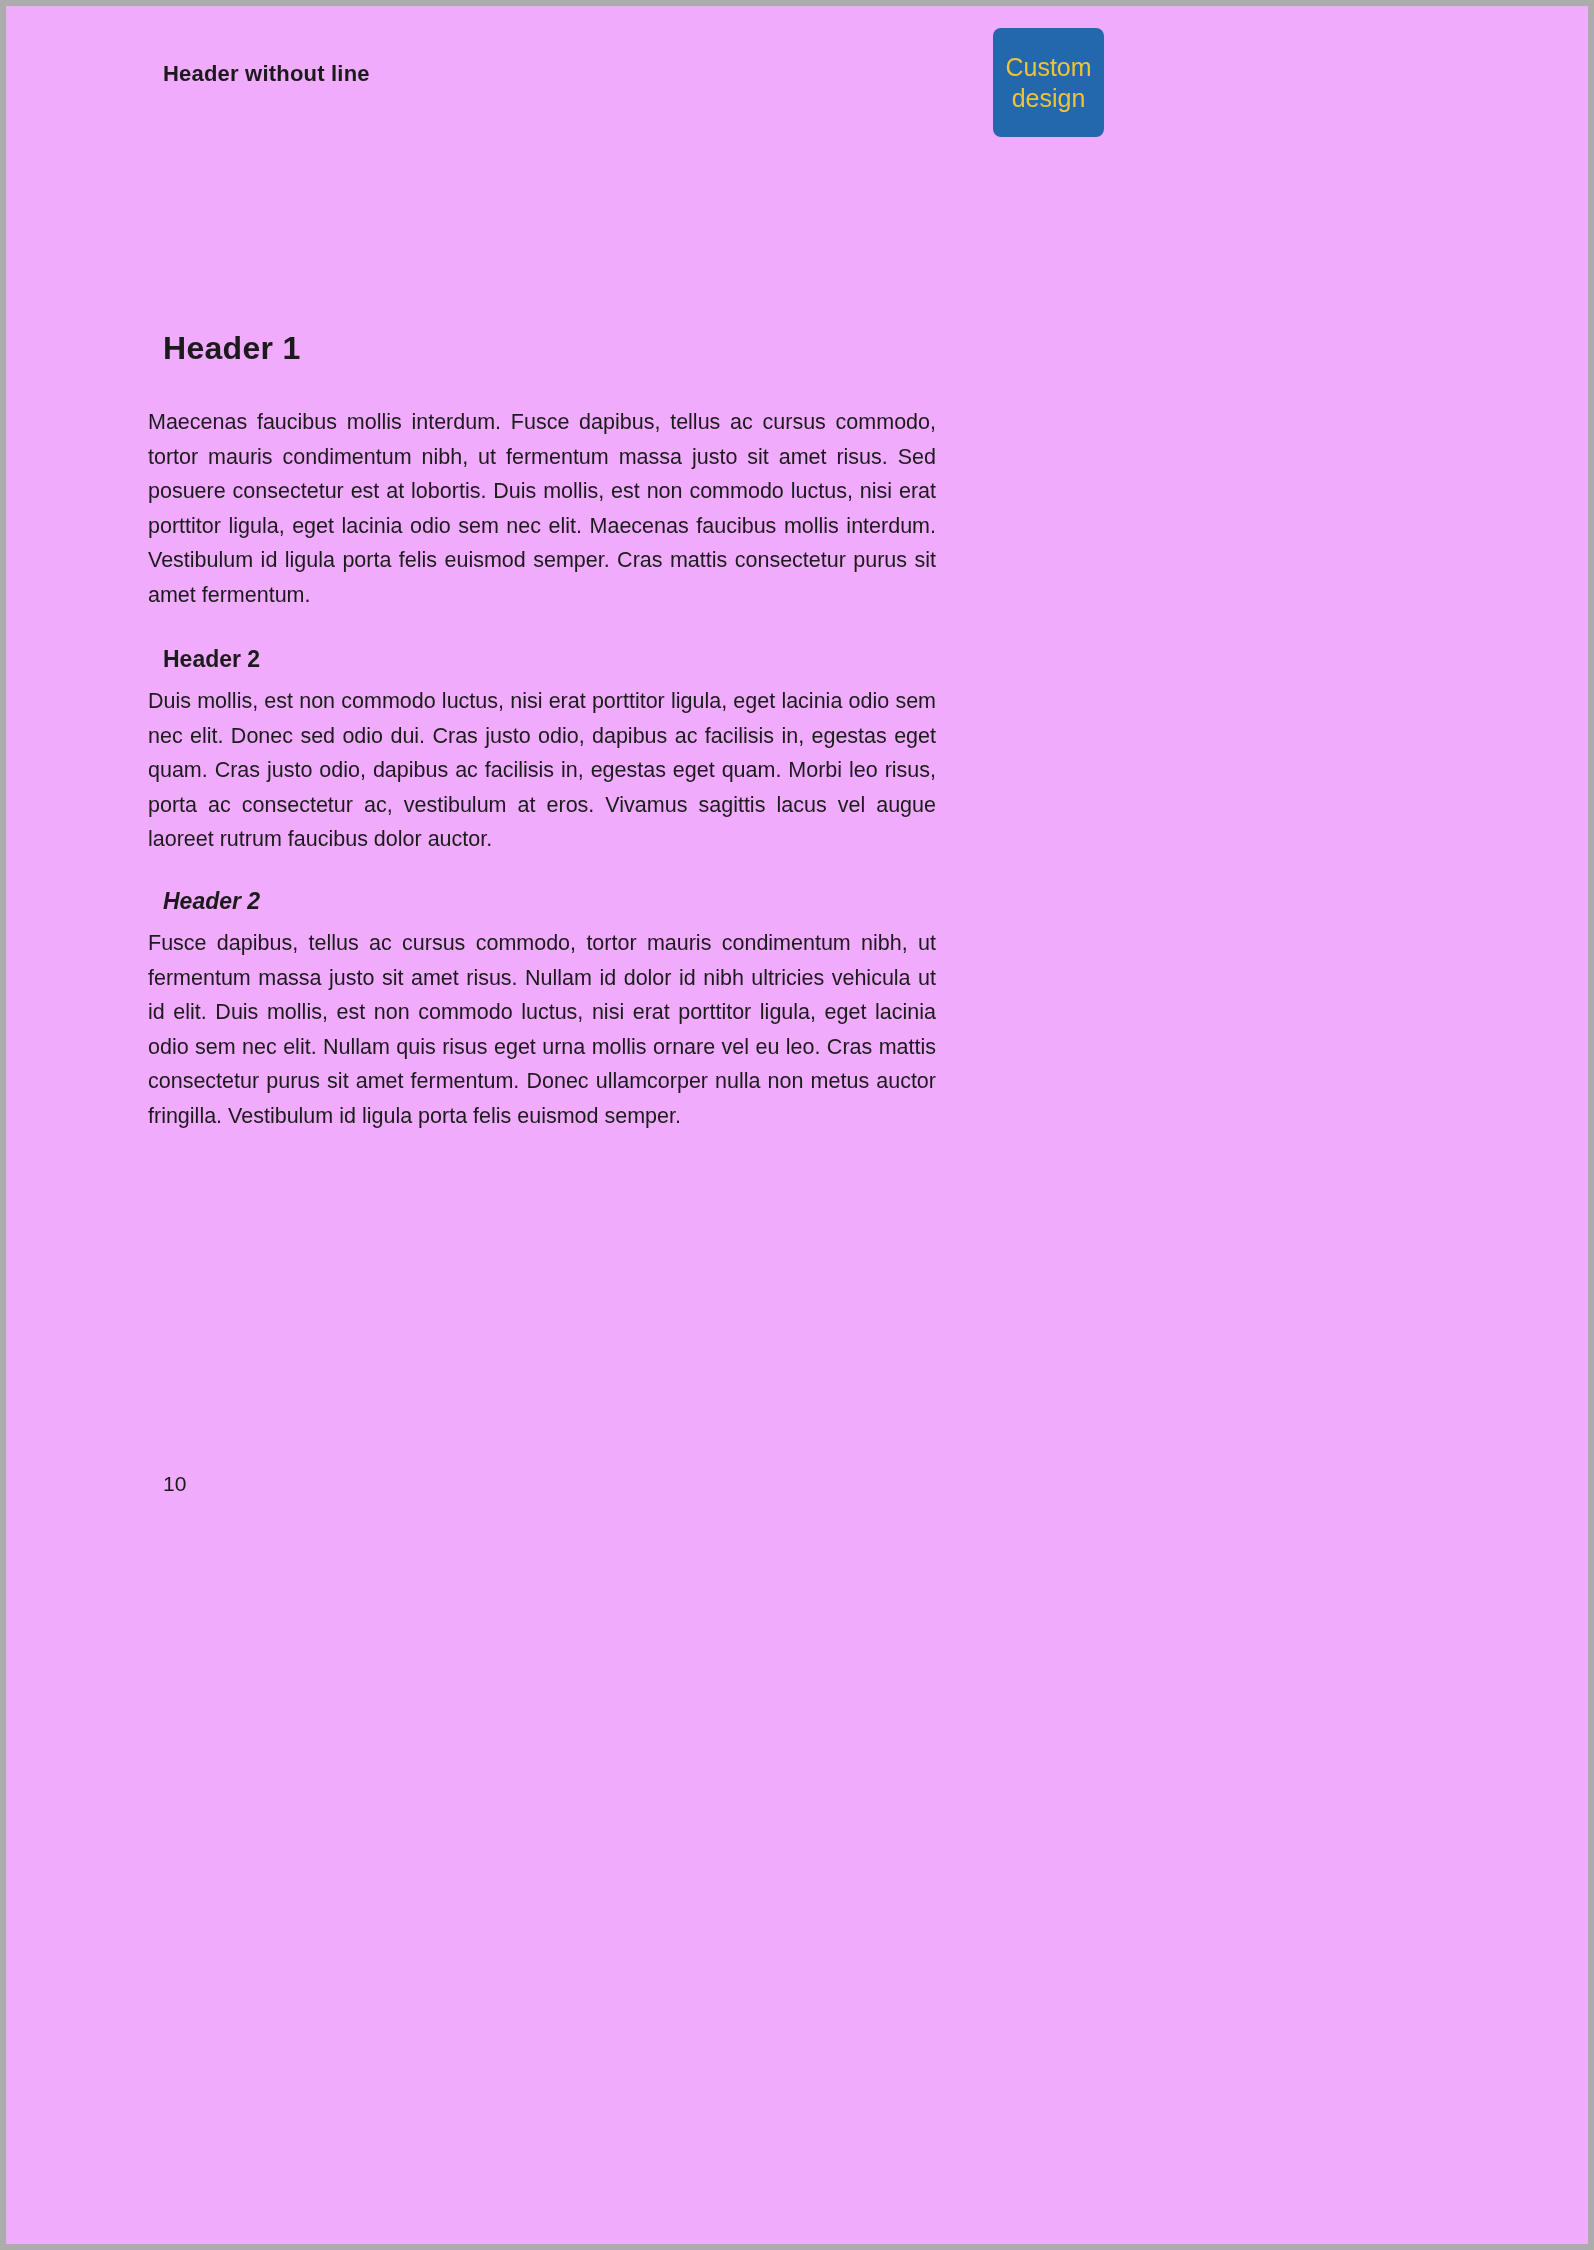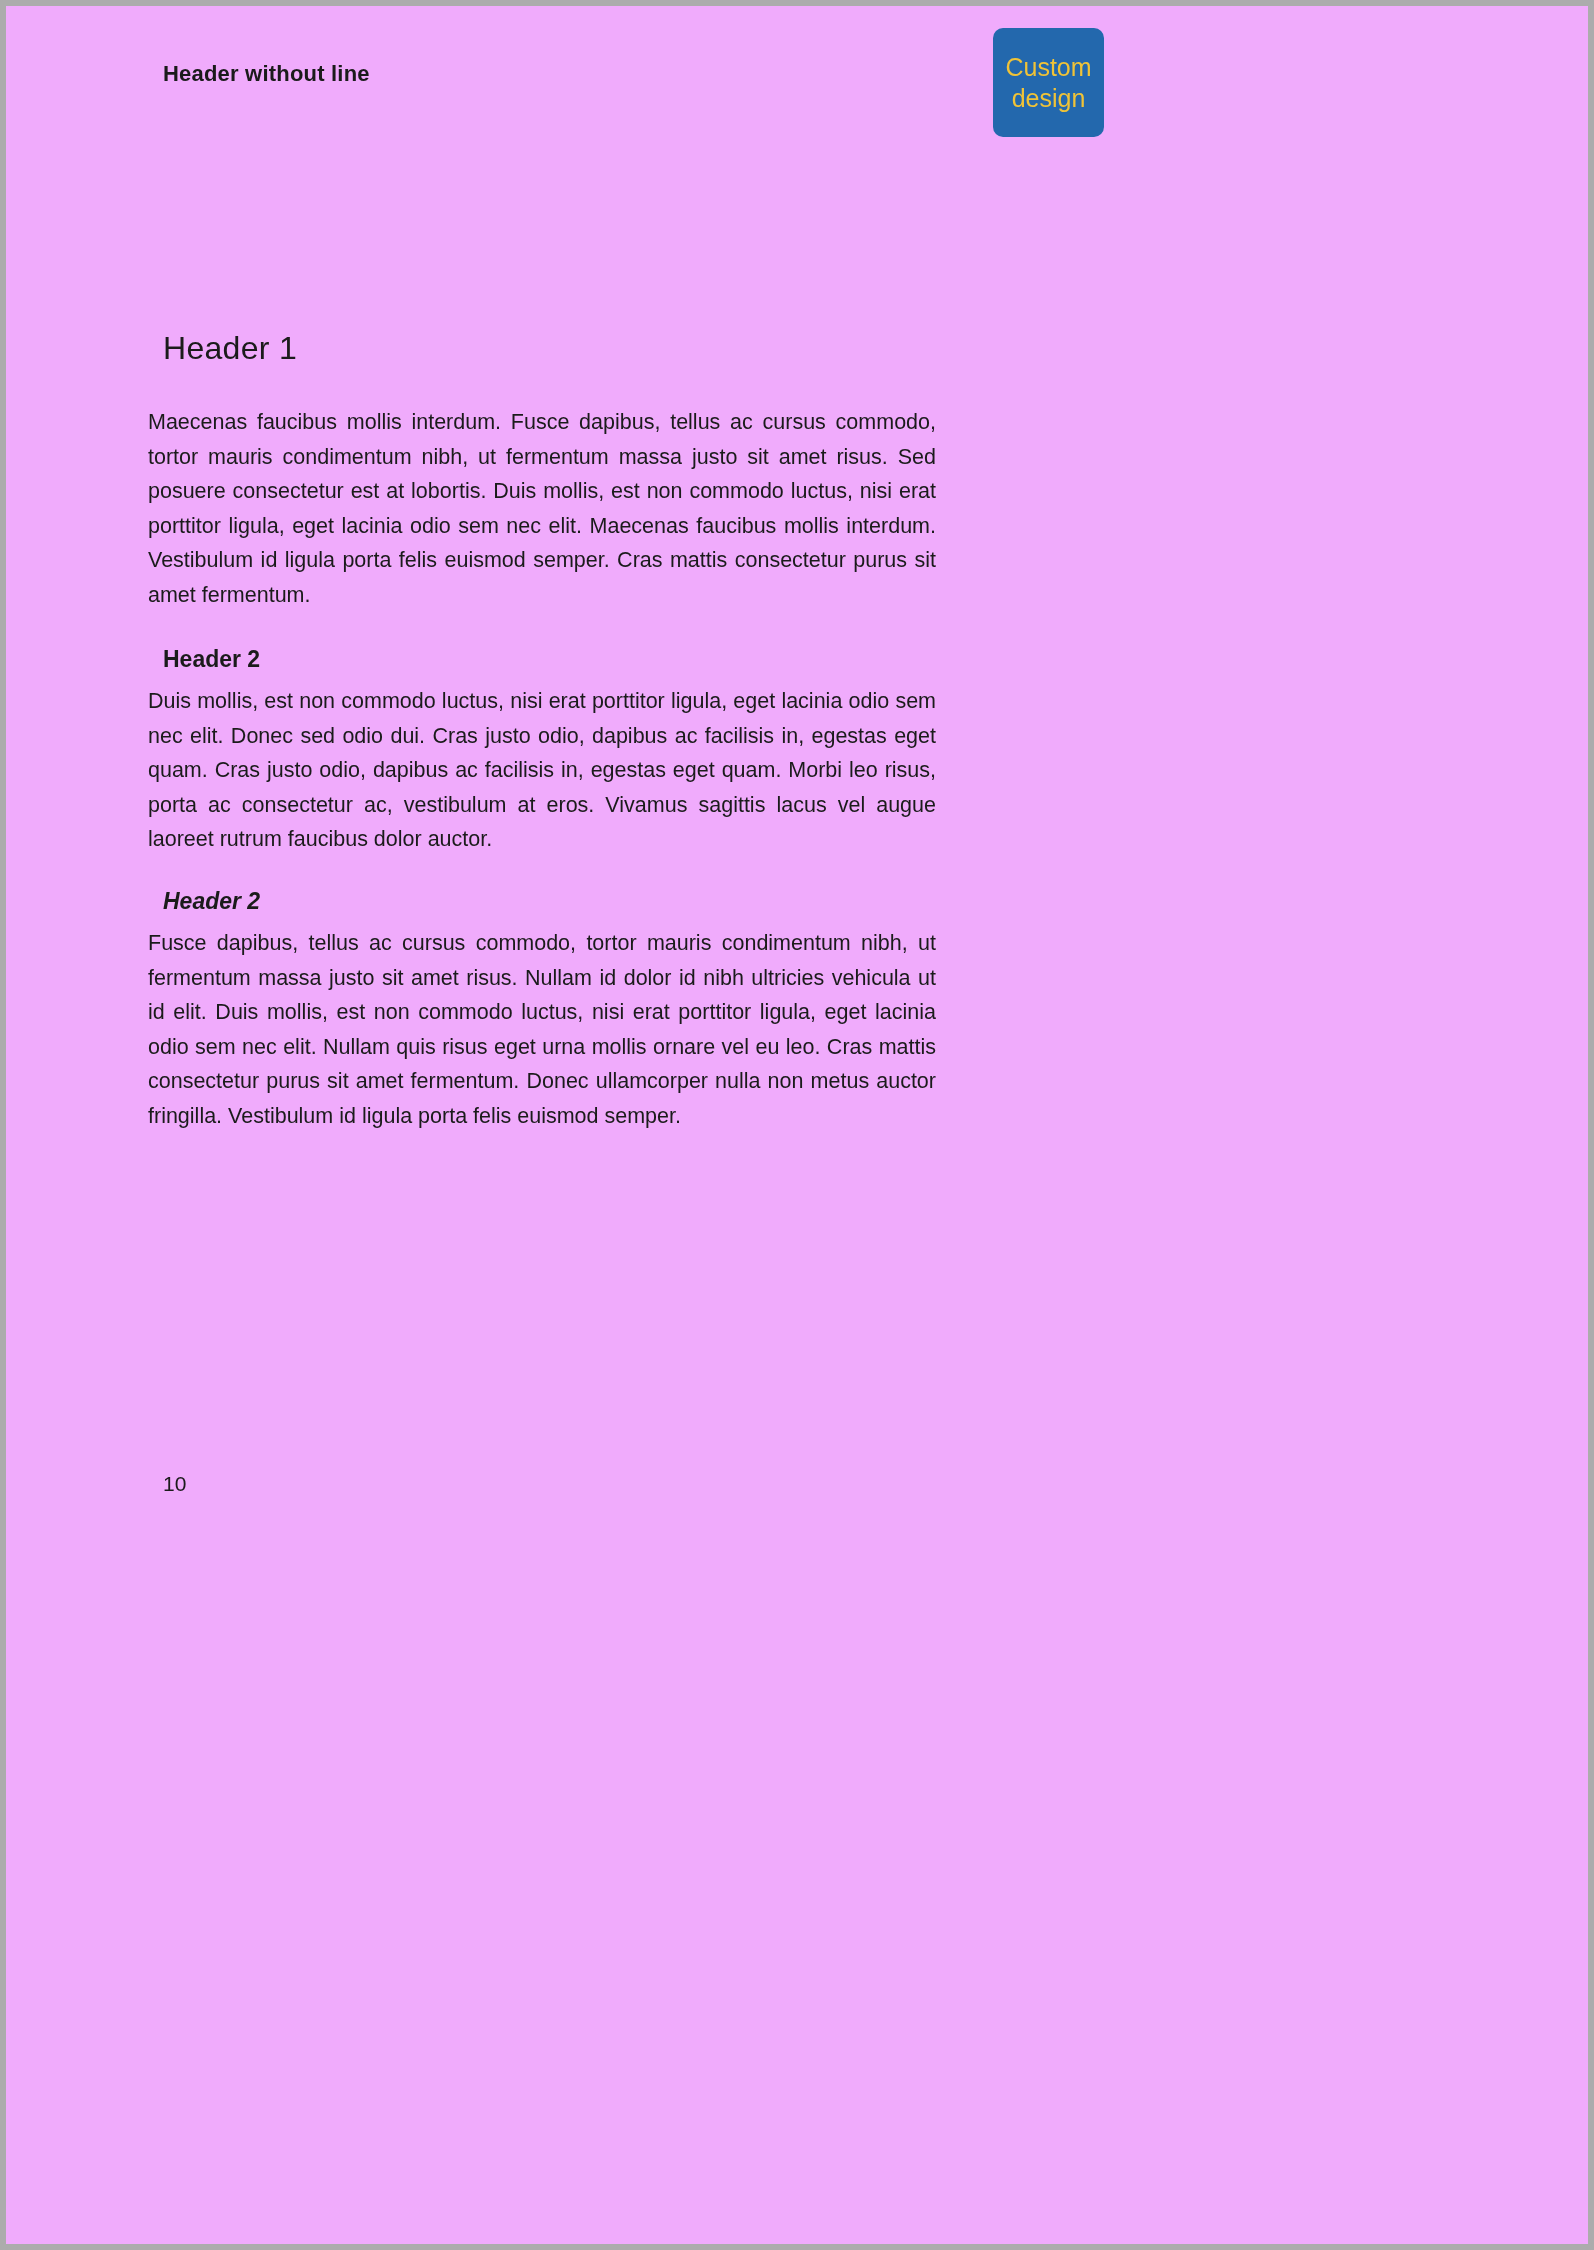--- a/index.html
+++ b/index.html
@@ -48,21 +48,21 @@
     font-size: 62px;
     font-weight: 600;
     letter-spacing: -0.5px;
     margin: 0;
   }
   .h1 {
     position: absolute;
     left: 163px;
     top: 330px;
     font-size: 32px;
-    font-weight: 400;
+    font-weight: 700;
     margin: 0;
     letter-spacing: 0.3px;
   }
   .para {
     position: absolute;
     left: 148px;
     width: 788px;
     font-size: 21.5px;
     line-height: 34.5px;
     text-align: justify;
@@ -95,21 +95,21 @@
     font-size: 21px;
   }
 </style>
 </head>
 <body>
 
 <div class="page">
 
   <div class="running-header">Header without line</div>
 
-  <div class="badge" style="background: rgb(35, 104, 173); color: rgb(240, 195, 55);">
+  <div class="badge" style="background: rgb(35, 104, 173); color: rgb(240, 195, 55); border-radius: 8px;">
     <span>Custom</span>
     <span>design</span>
   </div>
 
 
   <h2 class="h1">Header 1</h2>
   <p class="para p1">Maecenas faucibus mollis interdum. Fusce dapibus, tellus ac cursus commodo, tortor mauris condimentum nibh, ut fermentum massa justo sit amet risus. Sed posuere consectetur est at lobortis. Duis mollis, est non commodo luctus, nisi erat porttitor ligula, eget lacinia odio sem nec elit. Maecenas faucibus mollis interdum. Vestibulum id ligula porta felis euismod semper. Cras mattis consectetur purus sit amet fermentum.</p>
 
   <h3 class="h2">Header 2</h3>
   <p class="para p2">Duis mollis, est non commodo luctus, nisi erat porttitor ligula, eget lacinia odio sem nec elit. Donec sed odio dui. Cras justo odio, dapibus ac facilisis in, egestas eget quam. Cras justo odio, dapibus ac facilisis in, egestas eget quam. Morbi leo risus, porta ac consectetur ac, vestibulum at eros. Vivamus sagittis lacus vel augue laoreet rutrum faucibus dolor auctor.</p>

